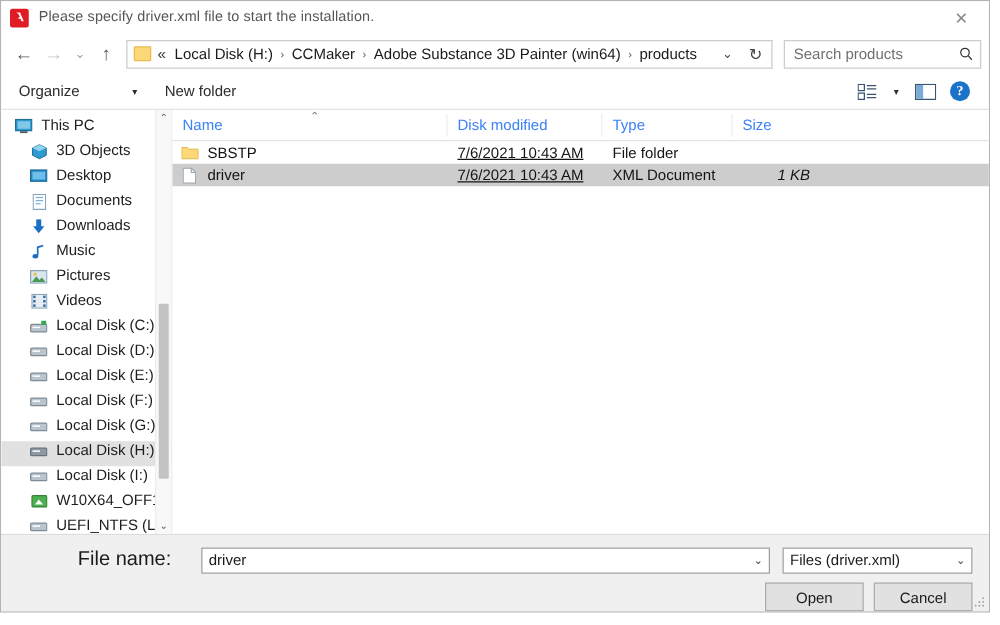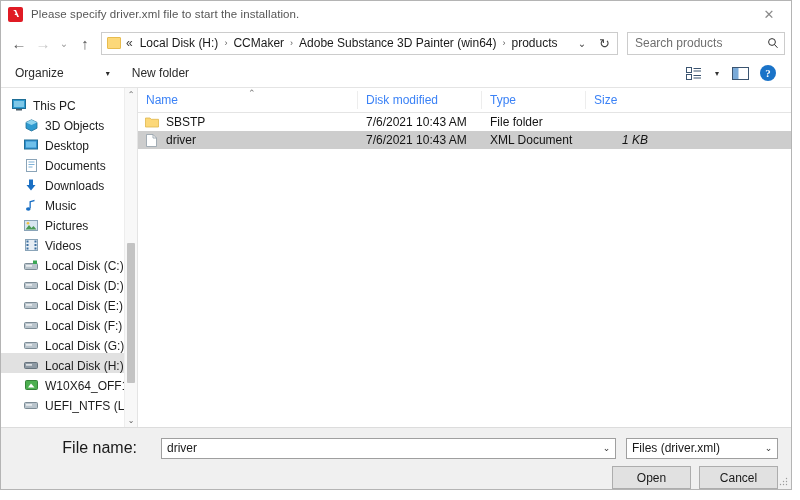--- a/index.html
+++ b/index.html
@@ -260,21 +260,21 @@
     min-width: 136px;
     background: #ffffff;
     position: relative;
     padding-top: 5px;
     box-sizing: border-box;
     overflow: hidden;
   }
   .tree-item {
     height: 20px;
     display: flex;
-    align-items: flex-end;
+    align-items: flex-start;
     padding-left: 22px;
     font-size: 12px;
     color: #1d1d1d;
     white-space: nowrap;
     box-sizing: border-box;
   }
   .tree-item.root { padding-left: 10px; }
   .tree-item.selected { background: #e1e1e1; }
   .tree-ico {
     width: 16px; height: 16px;
@@ -373,21 +373,21 @@
     padding-left: 8px;
     box-sizing: border-box;
     overflow: hidden;
   }
   .cell-name {
     width: 220px;
     display: flex;
     align-items: center;
     padding-left: 6px;
   }
-  .cell-date { width: 124px; }
+  .cell-date { width: 124px; text-decoration: underline; }
   .cell-type { width: 104px; }
   .cell-size { width: 70px; text-align: right; padding-right: 8px; padding-left: 0; font-style: italic; }
   .file-ico {
     width: 15px; height: 15px;
     margin-right: 7px;
     flex: none;
     display: flex;
     align-items: center;
     justify-content: center;
   }
@@ -722,20 +722,29 @@
       <div class="tree-item selected">
         <span class="tree-ico">
           <svg width="14" height="9" viewBox="0 0 14 9">
             <rect x="0.5" y="1.5" width="13" height="6" rx="1" fill="#8d99a3" stroke="#66737d" stroke-width="1"></rect>
             <rect x="2" y="3.3" width="6" height="1.2" fill="#ffffff"></rect>
           </svg>
         </span>
         <span class="tree-label">Local Disk (H:)</span>
       </div>
 
+      <div class="tree-item">
+        <span class="tree-ico">
+          <svg width="14" height="9" viewBox="0 0 14 9">
+            <rect x="0.5" y="1.5" width="13" height="6" rx="1" fill="#b9c4cc" stroke="#7d8c96" stroke-width="1"></rect>
+            <rect x="2" y="3.3" width="6" height="1.2" fill="#ffffff"></rect>
+          </svg>
+        </span>
+        <span class="tree-label">Local Disk (I:)</span>
+      </div>
 
       <div class="tree-item">
         <span class="tree-ico">
           <svg width="13" height="12" viewBox="0 0 13 12">
             <rect x="0.5" y="1.5" width="12" height="9" rx="1" fill="#4caf50" stroke="#35823a" stroke-width="1"></rect>
             <path d="M3 8.5 L6 4.5 L9.5 8.5 Z" fill="#ffffff"></path>
           </svg>
         </span>
         <span class="tree-label">W10X64_OFF19_</span>
       </div>

